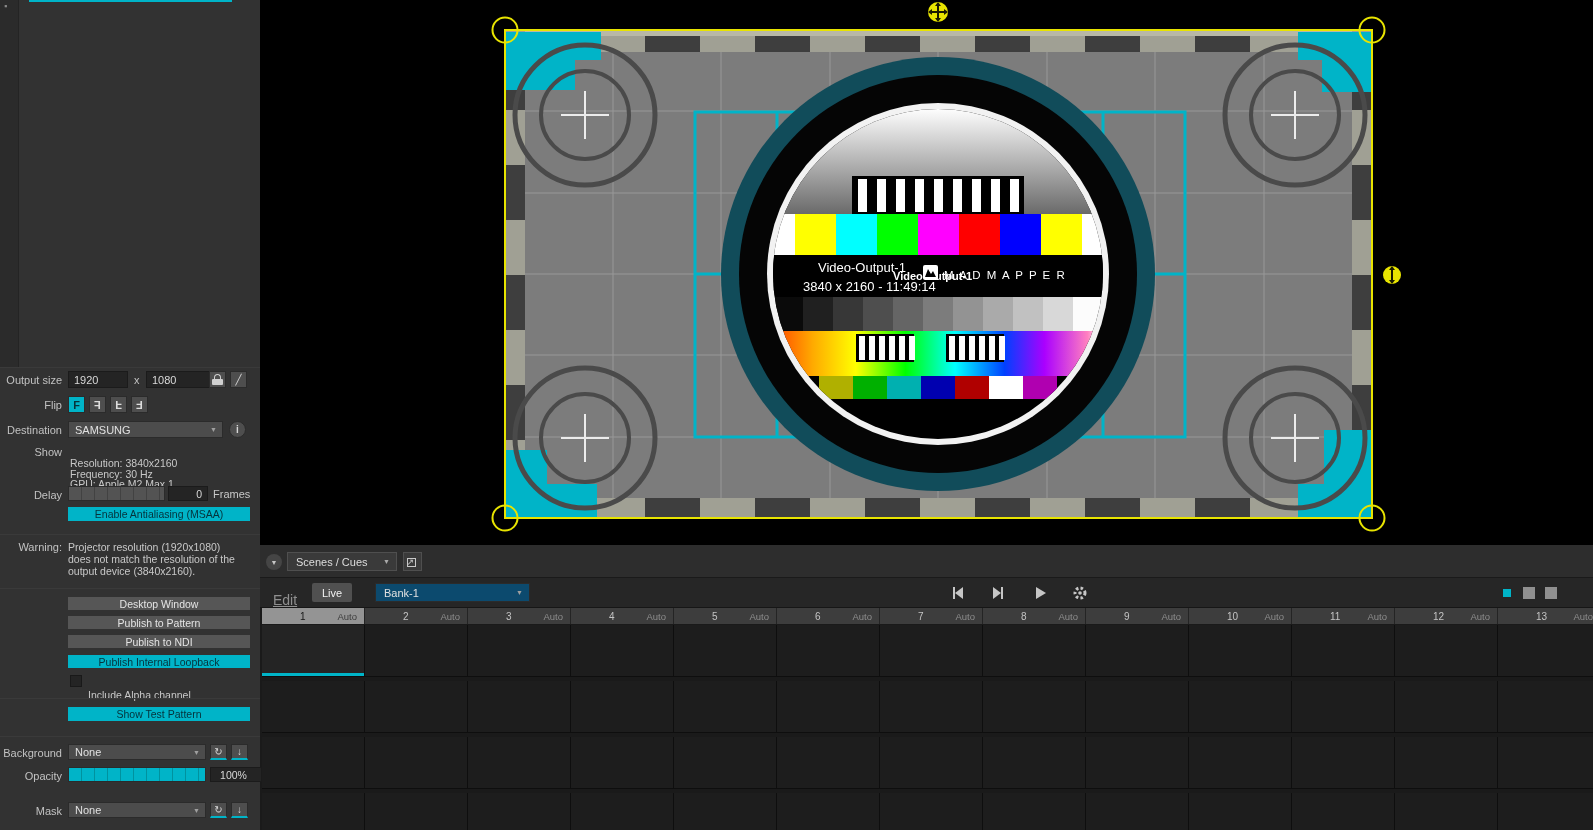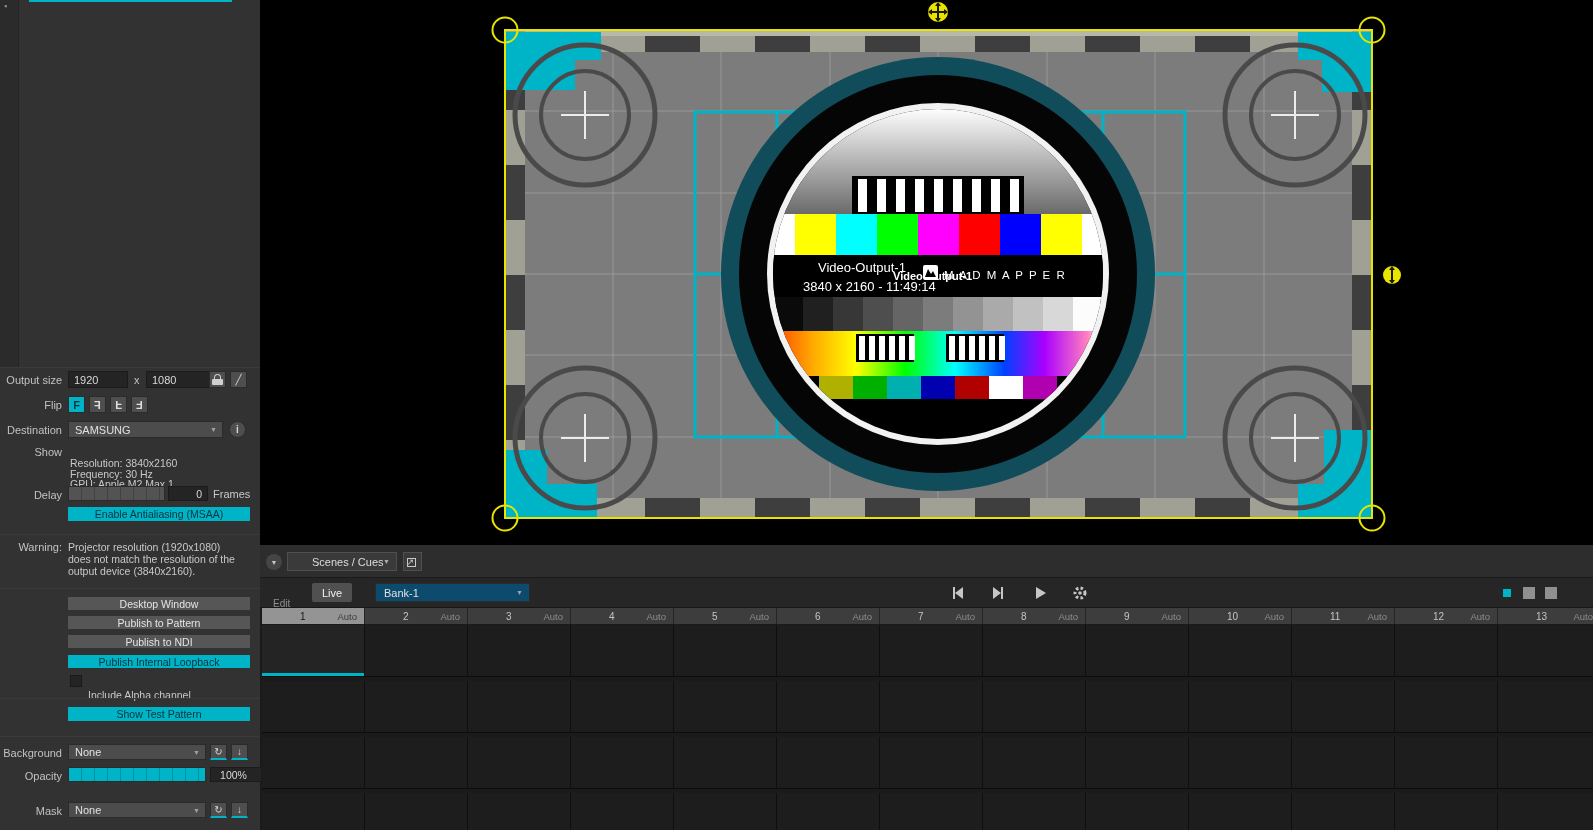--- a/index.html
+++ b/index.html
@@ -56,30 +56,30 @@
   
   .bottom-panel { position:absolute; left:260px; top:545px; width:1333px; height:285px;
     background:#1a1a1a; overflow:hidden; }
   .cue-toolbar1 { position:absolute; top:0; left:0; right:0; height:33px; background:#2d2d2d;
     border-bottom:1px solid #1a1a1a; }
   .collapse-btn { position:absolute; left:6px; top:9px; width:16px; height:16px;
     background:#454545; border-radius:50%; display:flex; align-items:center;
     justify-content:center; font-size:7px; color:#c6c6c6; }
   .scenes-dd { position:absolute; left:27px; top:7px; width:110px; height:19px;
     background:#3a3a3a; border:1px solid #4f4f4f; color:#dddddd; font-size:11px;
-    display:flex; align-items:center; padding-left:24px; }
+    display:flex; align-items:center; padding-left:8px; }
   .scenes-dd .dd-arrow { position:absolute; right:6px; font-size:7px; color:#aaaaaa; }
   .popout-btn { position:absolute; left:143px; top:7px; width:19px; height:19px;
     background:#3a3a3a; border:1px solid #4f4f4f; }
   .popout-glyph { position:absolute; left:3px; bottom:3px; width:9px; height:9px;
     border:1px solid #c8c8c8; }
   .popout-arrow { position:absolute; right:1px; top:-1px; font-size:9px; color:#c8c8c8; line-height:1; }
   .cue-toolbar2 { position:absolute; top:33px; left:0; right:0; height:30px; background:#262626;
     border-bottom:1px solid #161616; }
-  .edit-label { position:absolute; left:13px; top:20px; font-size:10px; color:#8f8f8f;text-decoration:underline; }
+  .edit-label { position:absolute; left:13px; top:14px; font-size:14px; color:#8f8f8f;text-decoration:underline; }
   .live-btn { position:absolute; left:52px; top:5px; width:40px; height:19px; background:#505050;
     border:none; border-radius:2px; color:#f2f2f2; font-size:11px;
     font-family:"Liberation Sans",sans-serif; }
   .bank-dd { position:absolute; left:115px; top:5px; width:155px; height:19px;
     background:#0c4a6e; border:1px solid #2b2b2b; color:#e0e0e0; font-size:11px;
     display:flex; align-items:center; padding-left:8px; }
   .bank-dd .dd-arrow { position:absolute; right:6px; font-size:7px; color:#9f9f9f; }
   .transport { position:absolute; top:7px; width:16px; height:16px; cursor:pointer; }
   .view-sq { position:absolute; cursor:pointer; }
 

